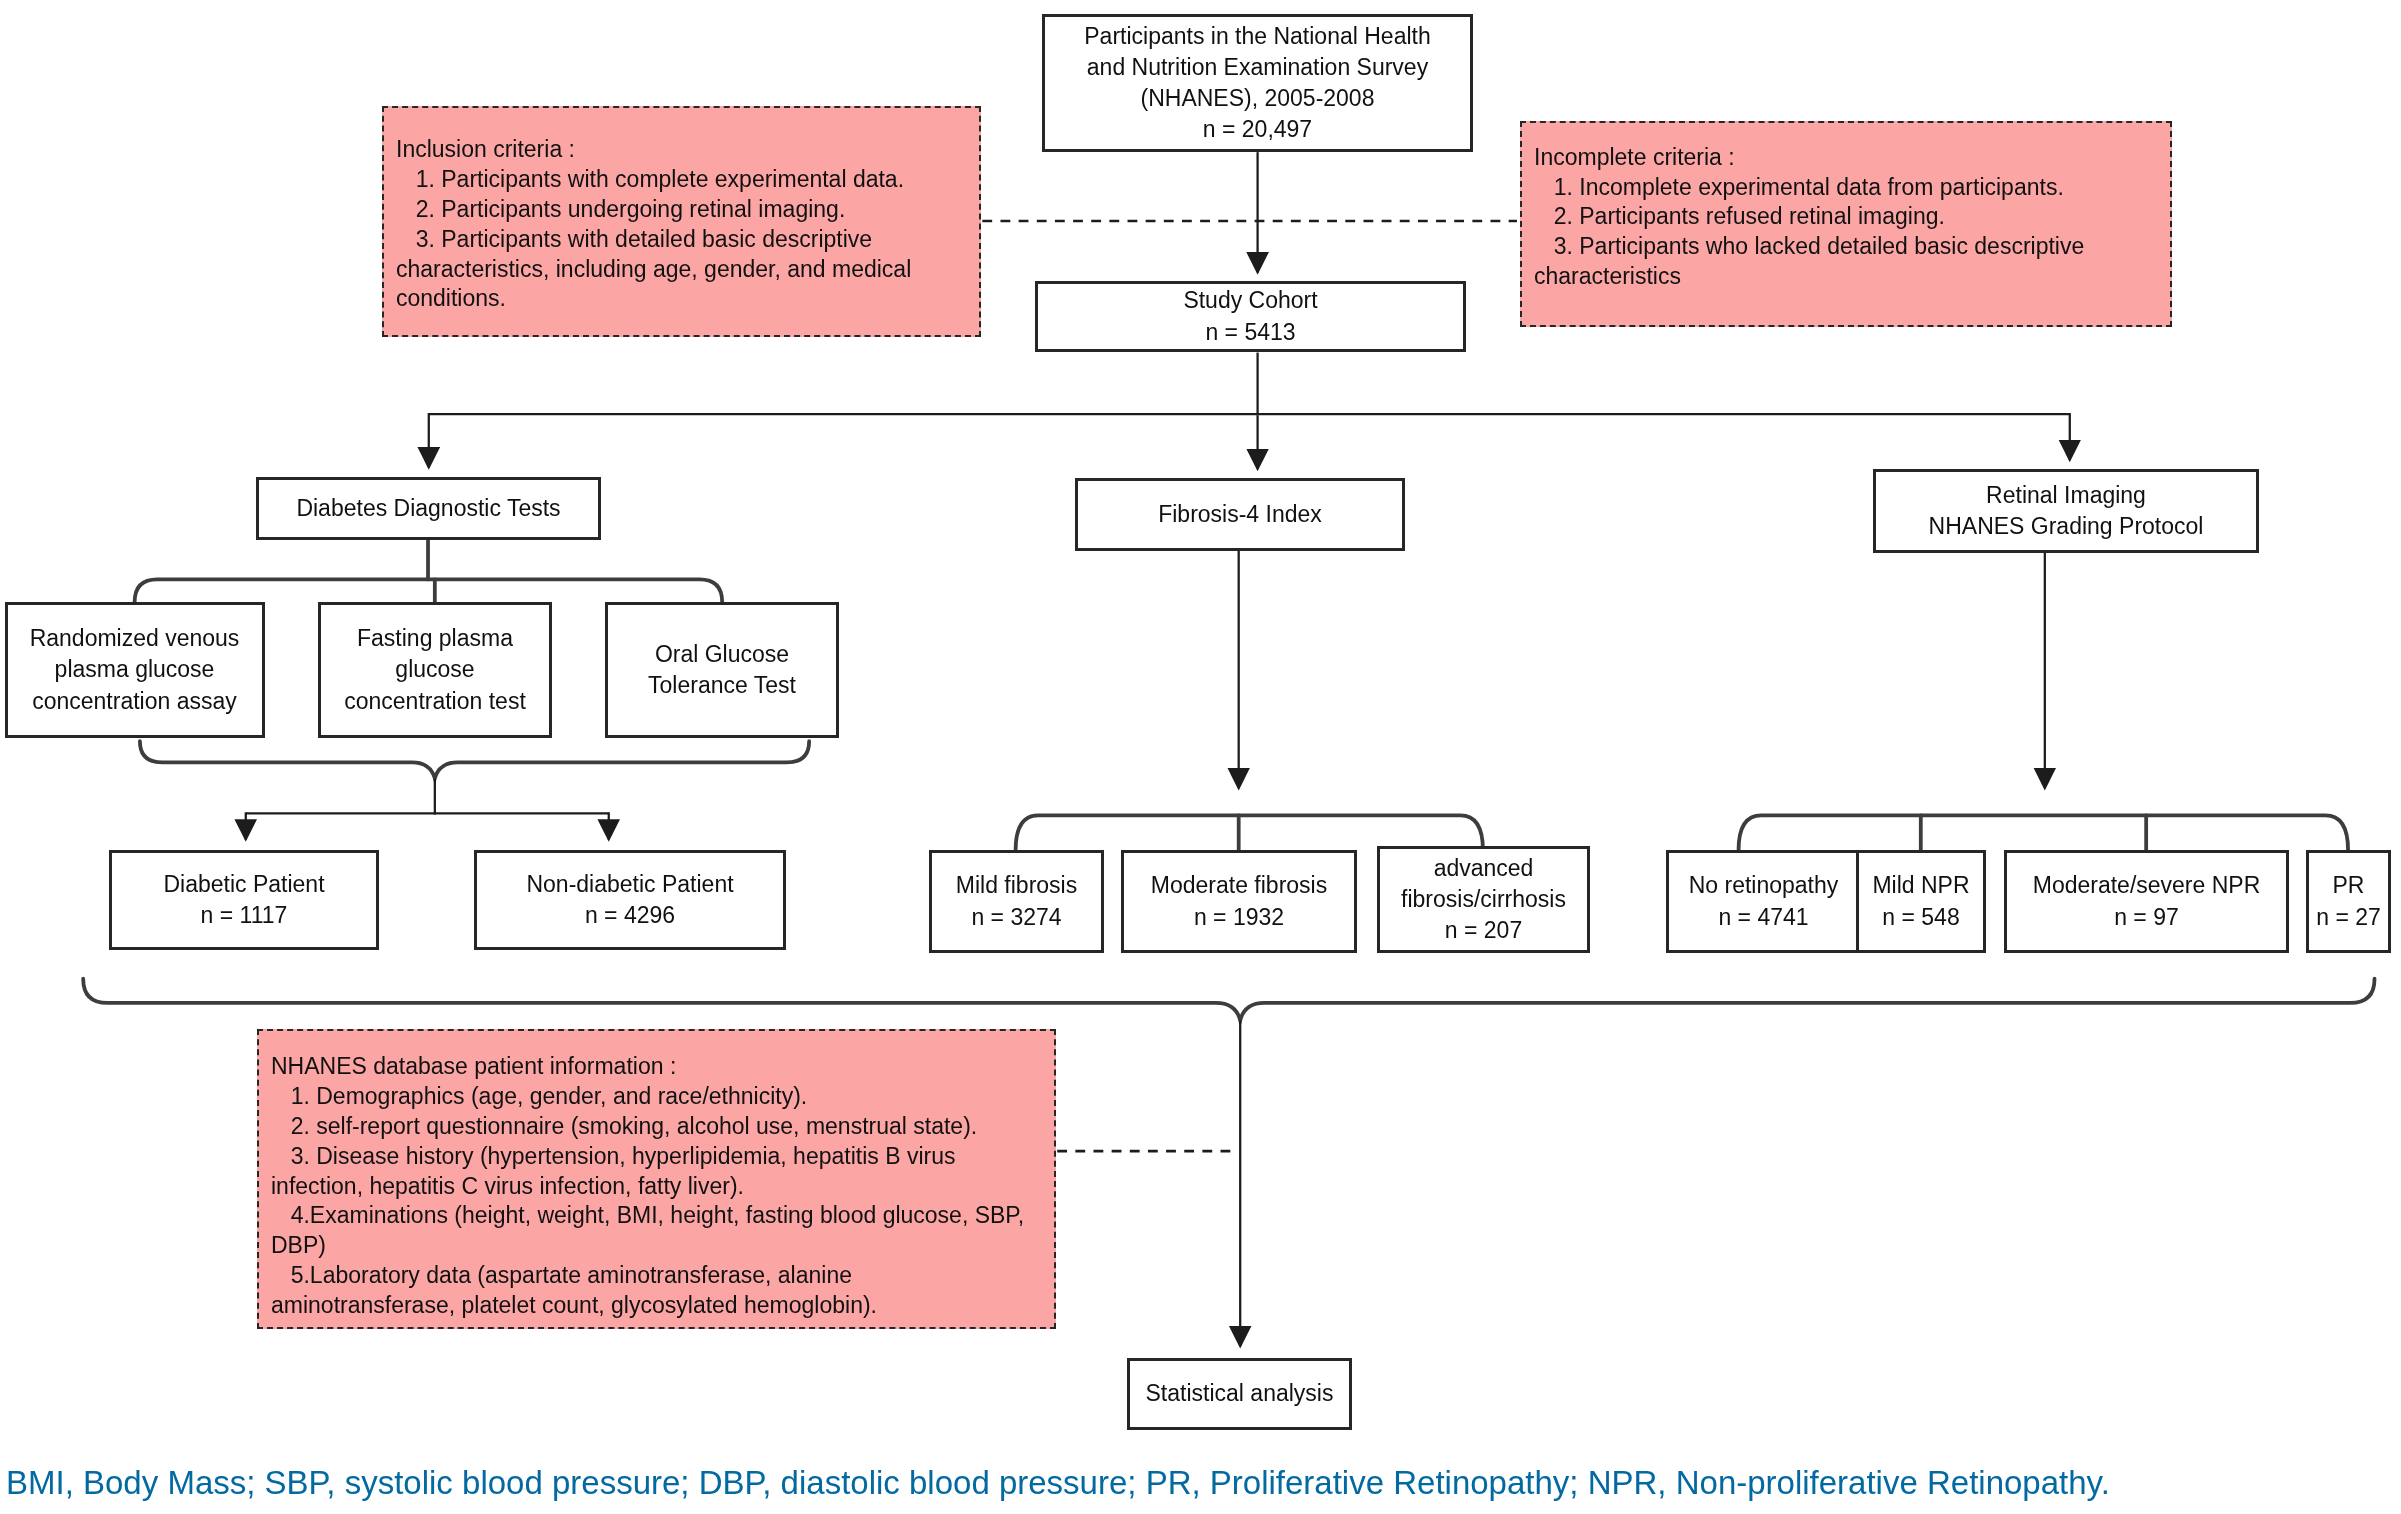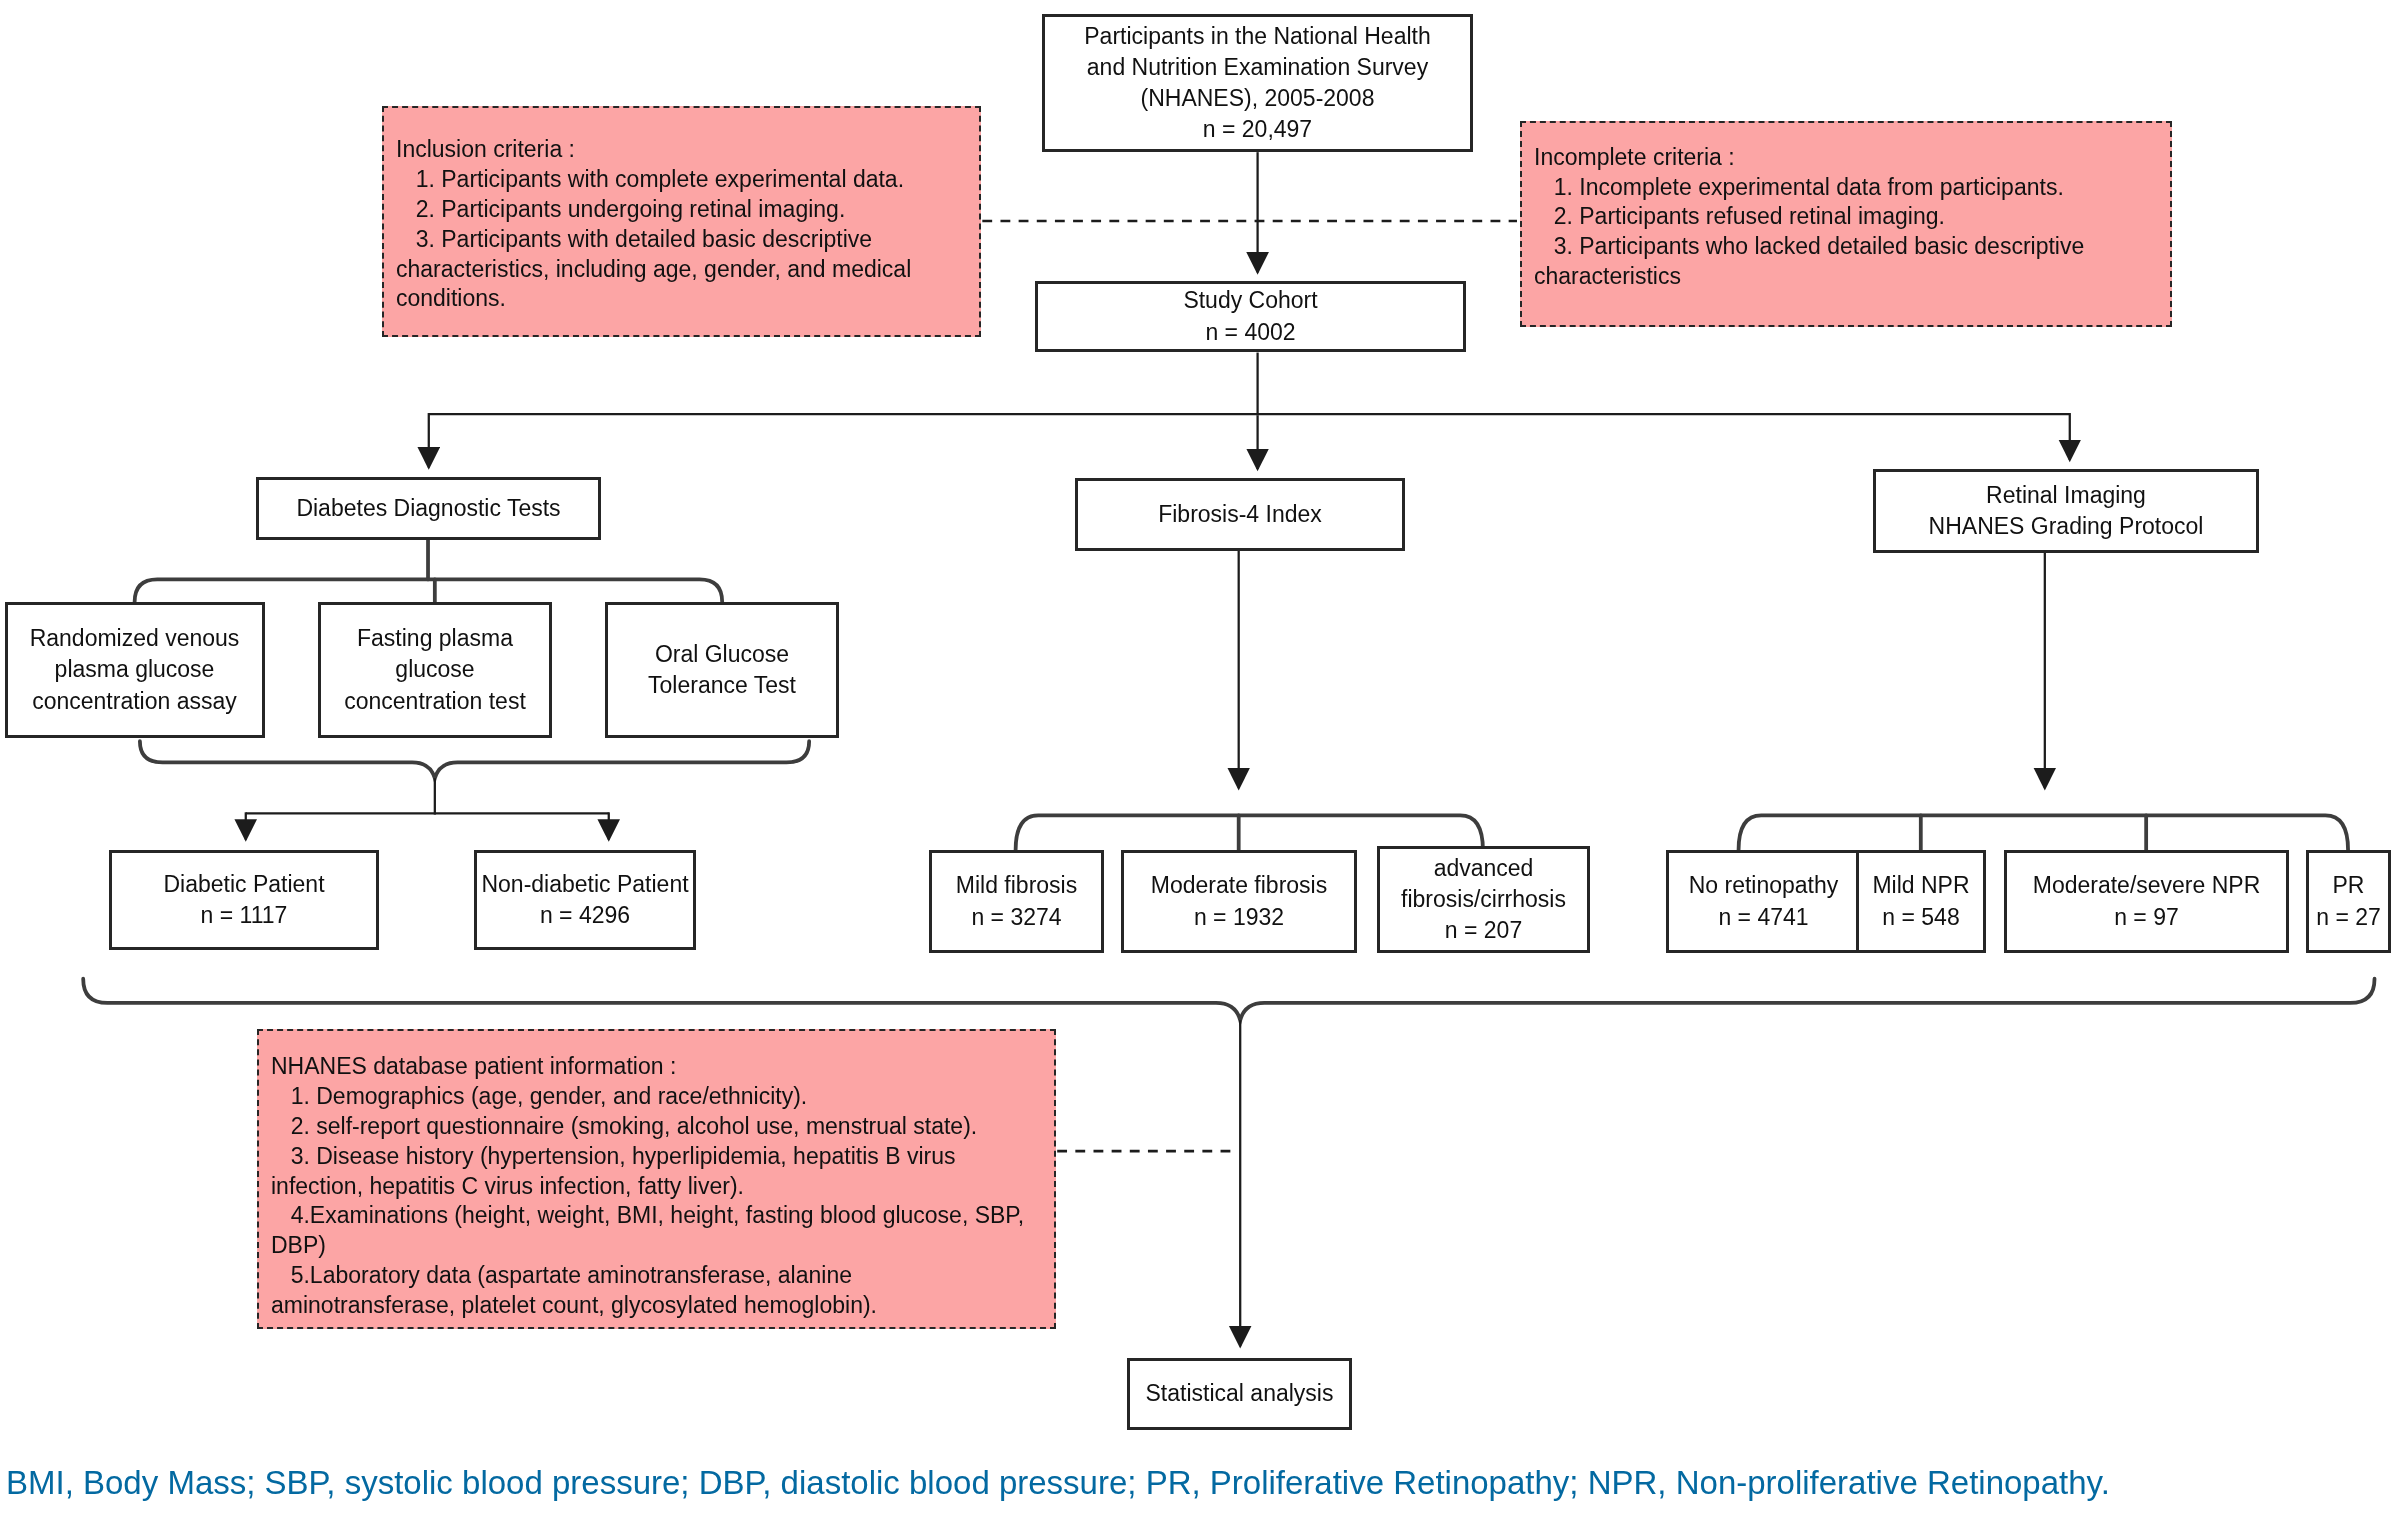--- a/index.html
+++ b/index.html
@@ -111,39 +111,39 @@
   </div>
 
   <div class="dashed-box pad-excl" style="left:1520px;top:121px;width:652px;height:206px">
     <p class="crit-title">Incomplete criteria :</p>
     <p class="crit-item">1. Incomplete experimental data from participants.</p>
     <p class="crit-item">2. Participants refused retinal imaging.</p>
     <p class="crit-item">3. Participants who lacked detailed basic descriptive characteristics</p>
   </div>
 
   <div class="box" style="left:1035px;top:281px;width:431px;height:71px">Study Cohort
-n = 4002</div>
+n = 5413</div>
 
   <div class="box" style="left:256px;top:477px;width:345px;height:63px">Diabetes Diagnostic Tests</div>
   <div class="box" style="left:1075px;top:478px;width:330px;height:73px">Fibrosis-4 Index</div>
   <div class="box" style="left:1873px;top:469px;width:386px;height:84px">Retinal Imaging
 NHANES Grading Protocol</div>
 
   <div class="box" style="left:4.5px;top:602px;width:260px;height:136px">Randomized venous
 plasma glucose
 concentration assay</div>
   <div class="box" style="left:318px;top:602px;width:234px;height:136px">Fasting plasma
 glucose
 concentration test</div>
   <div class="box" style="left:605px;top:602px;width:234px;height:136px">Oral Glucose
 Tolerance Test</div>
 
   <div class="box" style="left:109px;top:850px;width:270px;height:100px">Diabetic Patient
 n = 1117</div>
-  <div class="box" style="left:474px;top:850px;width:222px;height:100px">Non-diabetic Patient
+  <div class="box" style="left:474px;top:850px;width:312px;height:100px">Non-diabetic Patient
 n = 4296</div>
 
   <div class="box" style="left:929px;top:850px;width:175px;height:103px">Mild fibrosis
 n = 3274</div>
   <div class="box" style="left:1121px;top:850px;width:236px;height:103px">Moderate fibrosis
 n = 1932</div>
   <div class="box" style="left:1377px;top:846px;width:213px;height:107px">advanced
 fibrosis/cirrhosis
 n = 207</div>
 

